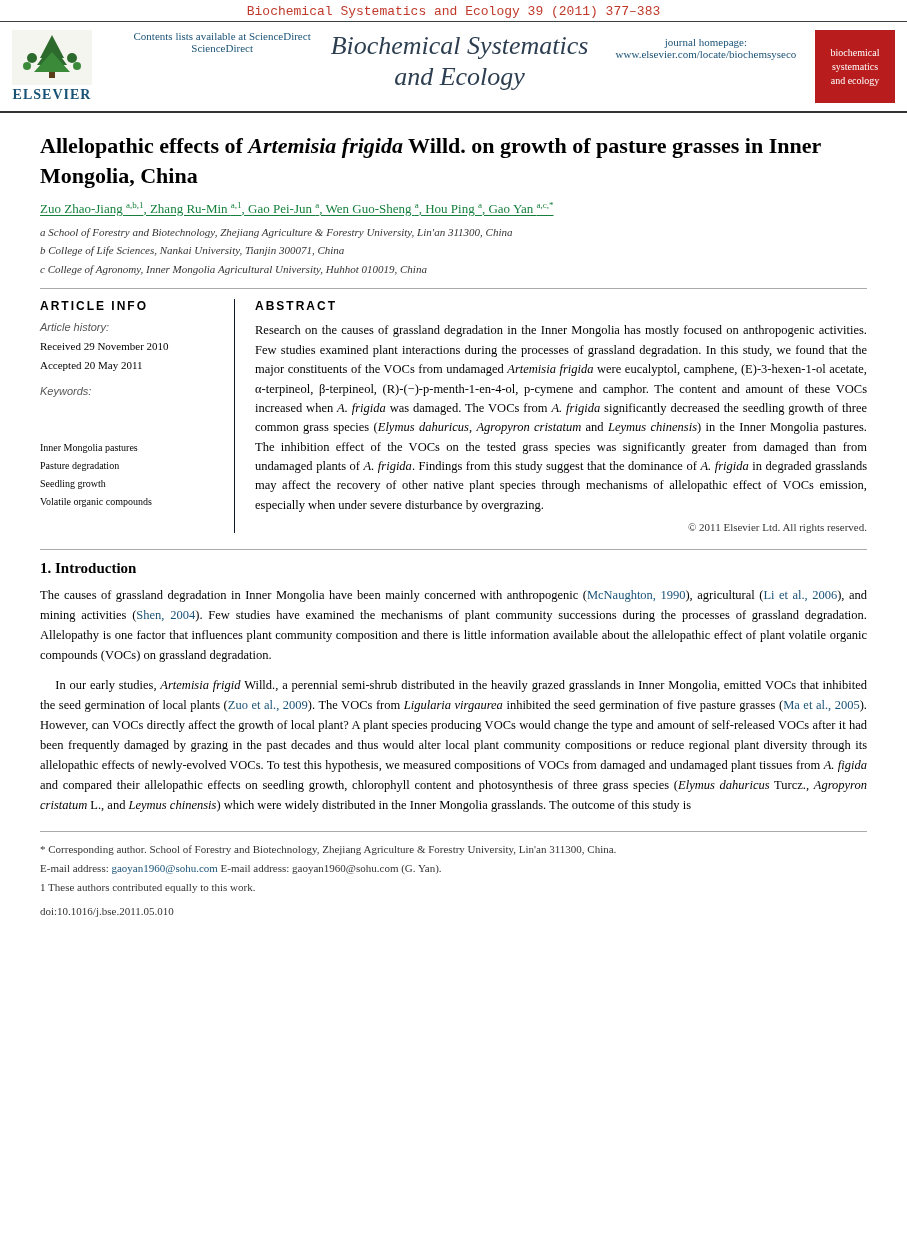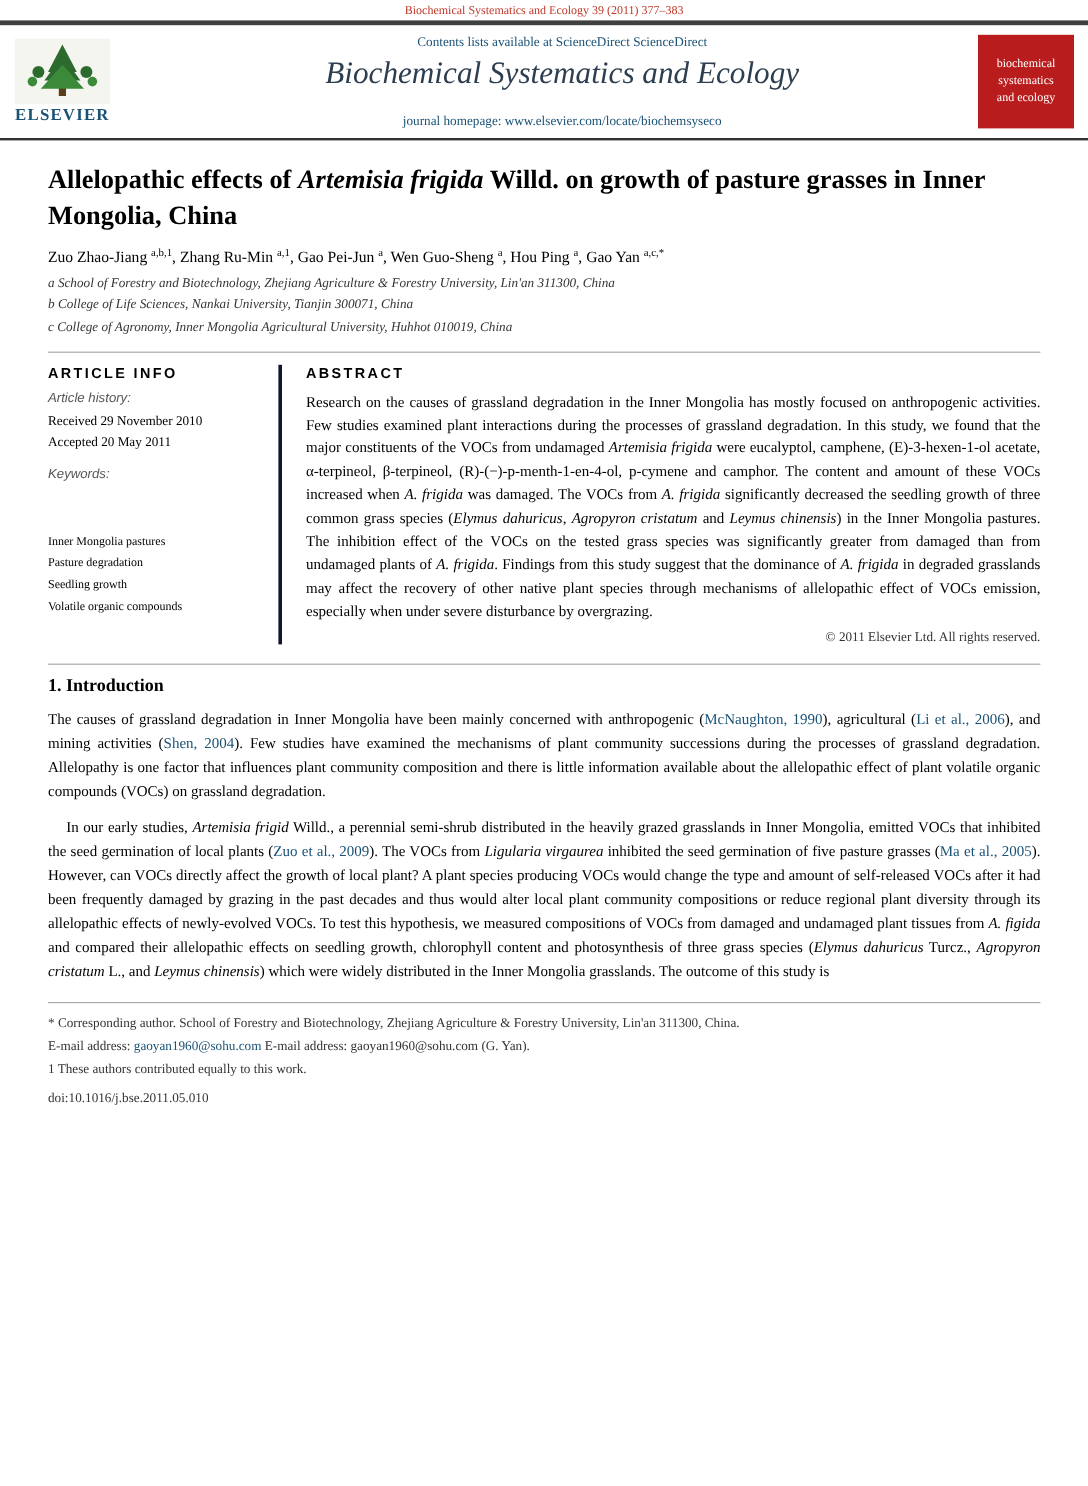--- a/index.html
+++ b/index.html
@@ -10,23 +10,24 @@
       font-size: 13px;
       width: 907px;
       min-height: 1238px;
     }
 
     
     .top-bar {
       background: #fff;
       text-align: center;
       padding: 4px 0 2px;
-      font-size: 10px;
+      font-size: 13px;
       color: #c0392b;
-      border-bottom: 4px solid #404040;
+      border-bottom: 1px solid #404040;
+      font-family: Liberation Mono, monospace;
     }
 
     
     .journal-header {
       display: flex;
       align-items: stretch;
       border-bottom: 2px solid #333;
       padding: 8px 12px;
       gap: 10px;
     }
@@ -45,42 +46,42 @@
       font-size: 14px;
       font-weight: bold;
       color: #1a5276;
       letter-spacing: 1px;
       margin-top: 2px;
     }
     .journal-header .center-area {
       flex: 1;
       text-align: center;
       display: flex;
-      flex-direction: column;
+      flex-direction: row;
       justify-content: space-between;
     }
     .sciencedirect-link {
       font-size: 11px;
       color: #555;
       margin-bottom: 4px;
     }
     .sciencedirect-link span {
       color: #1a5276;
     }
     .journal-title-header {
       font-size: 26px;
       color: #2c3e50;
       font-style: italic;
       font-weight: normal;
       line-height: 1.2;
     }
     .journal-homepage {
       font-size: 11px;
       color: #555;
-      margin-top: 19px;
+      margin-top: 6px;
     }
     .journal-homepage span {
       color: #1a5276;
     }
     .journal-header .right-badge {
       width: 80px;
       background: #b91c1c;
       color: white;
       font-size: 10px;
       text-align: center;
@@ -106,21 +107,22 @@
       margin-bottom: 10px;
     }
     .article-title em {
       font-style: italic;
     }
 
     
     .authors {
       font-size: 13px;
       margin-bottom: 6px;
-      color: #000000;
+      color: #15803d;
+      text-decoration: underline;
     }
     .authors sup {
       font-size: 9px;
     }
 
     
     .affiliations {
       font-size: 11px;
       color: #333;
       font-style: italic;
@@ -140,21 +142,21 @@
 
     
     .two-col {
       display: flex;
       gap: 20px;
       margin-bottom: 16px;
     }
     .article-info-col {
       width: 195px;
       flex-shrink: 0;
-      border-right: 3px solid #0f172a;
+      border-right: 1px solid #0f172a;
       padding-right: 16px;
     }
     .abstract-col {
       flex: 1;
     }
 
     .col-heading {
       font-size: 12px;
       letter-spacing: 2px;
       text-transform: uppercase;

